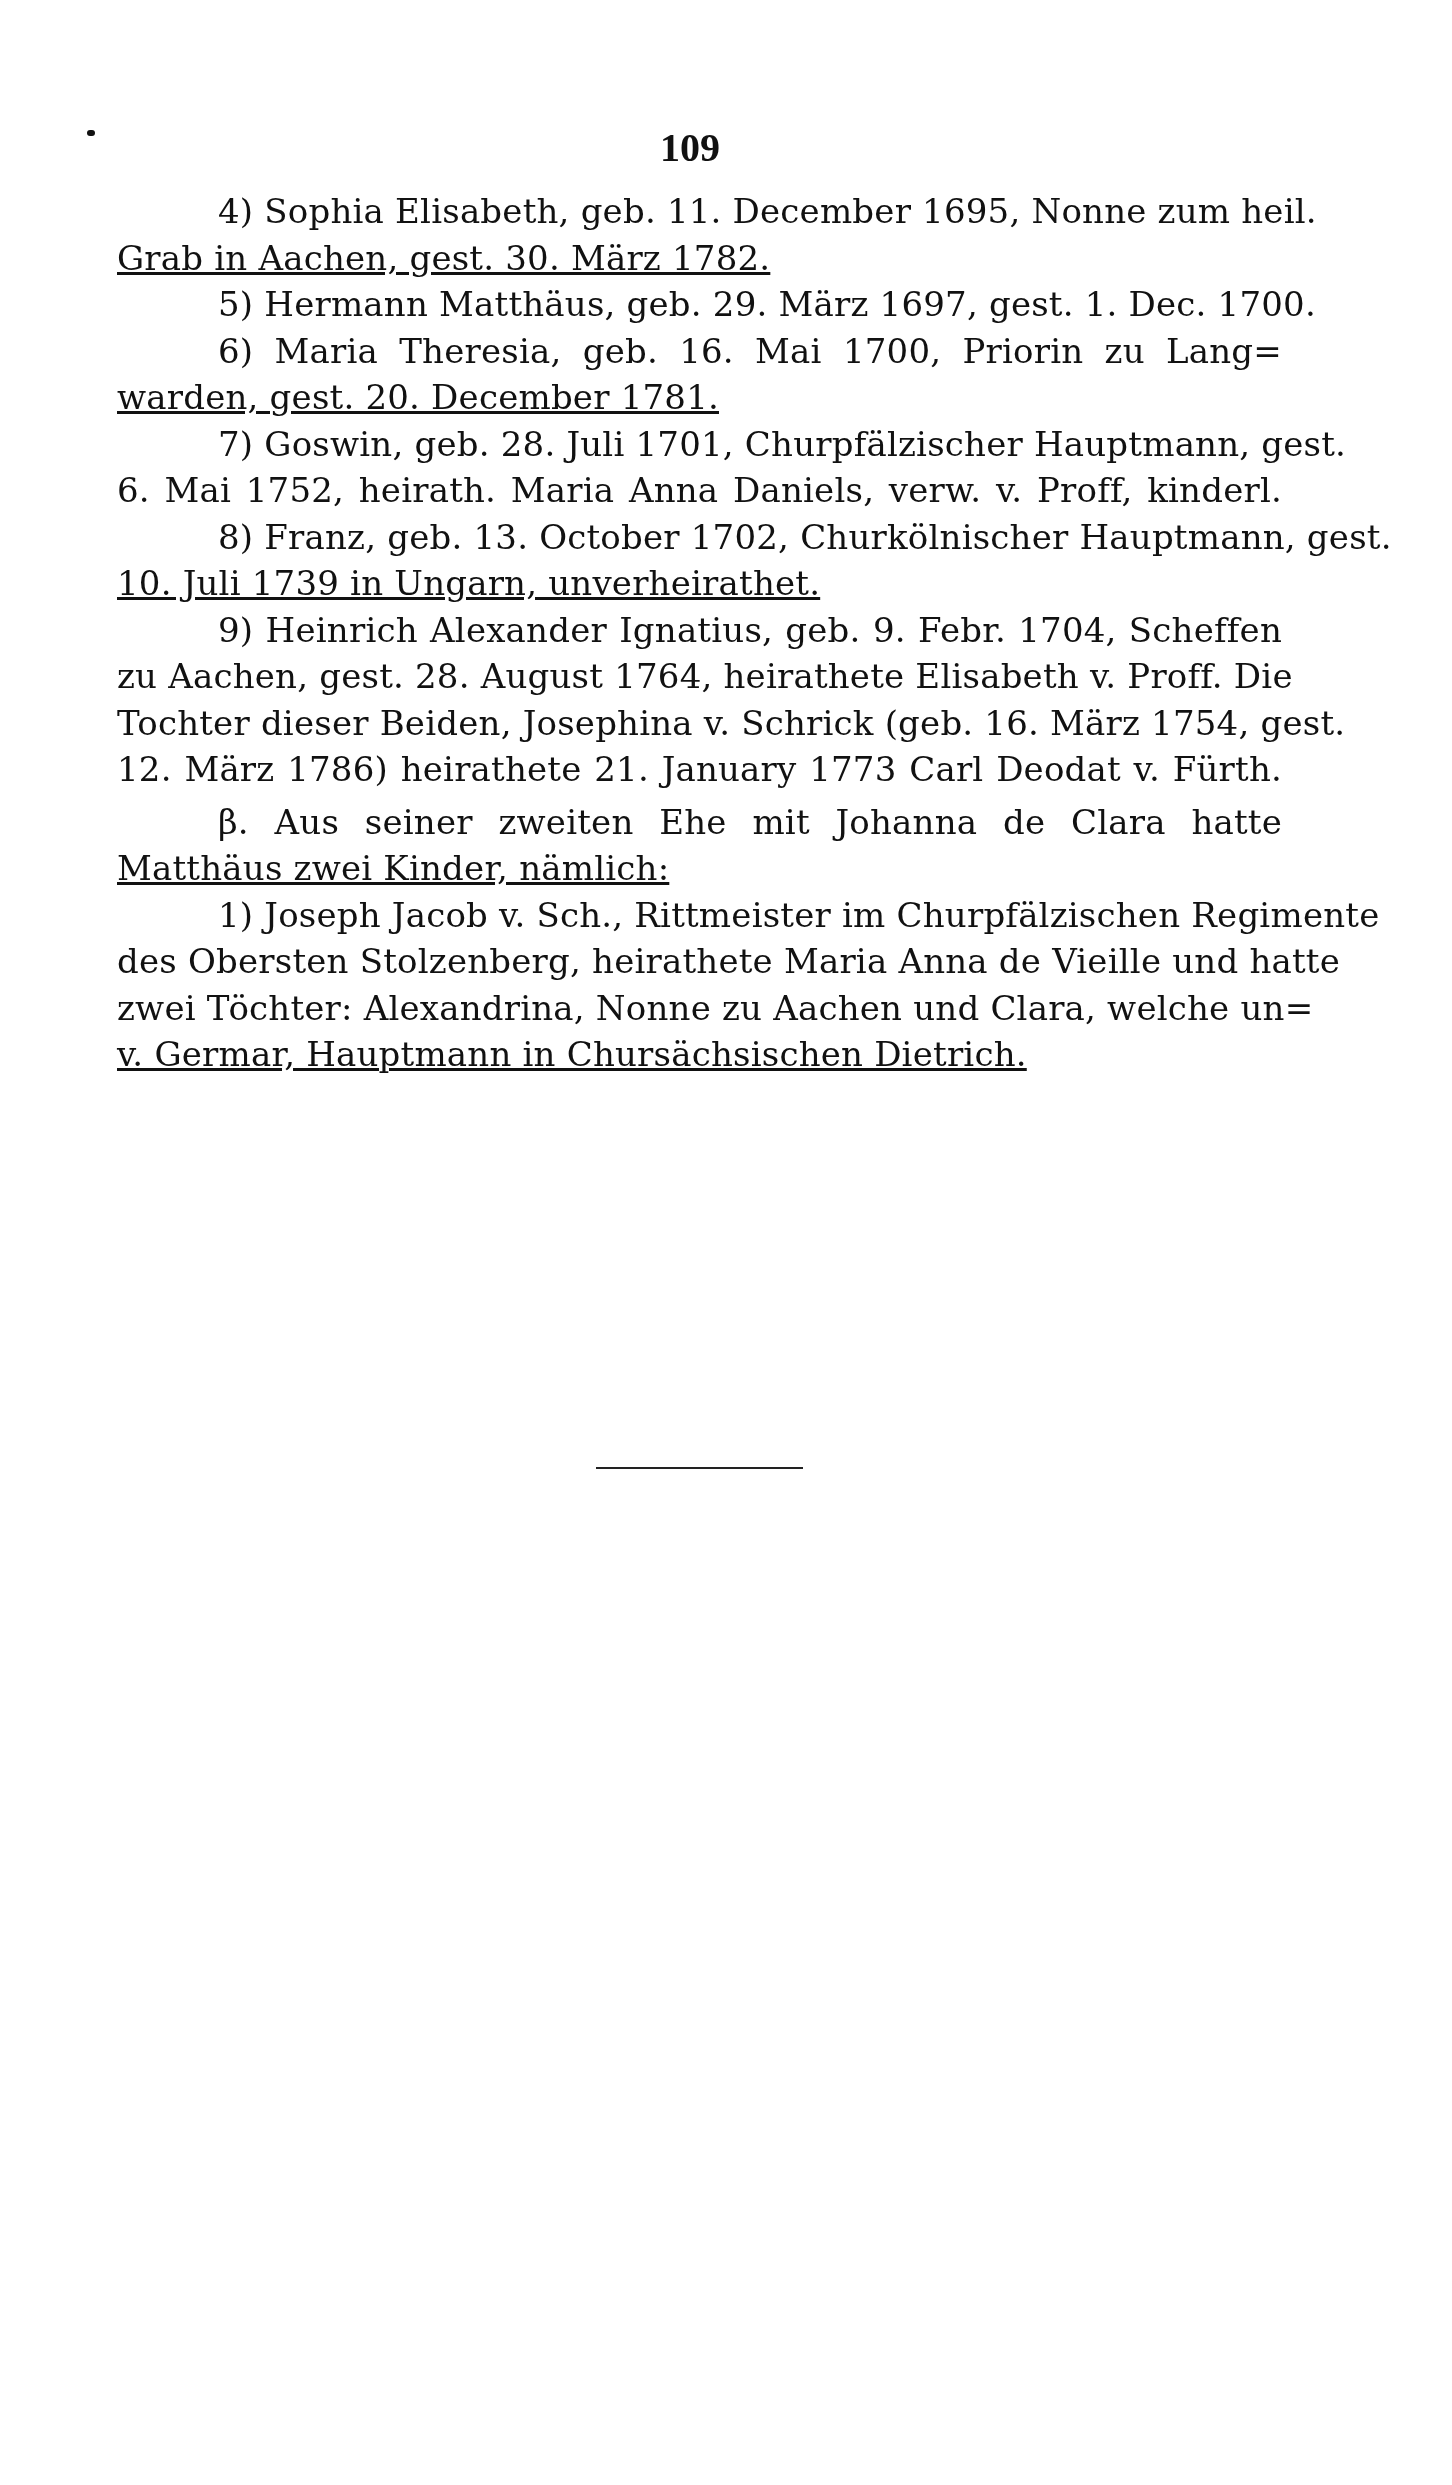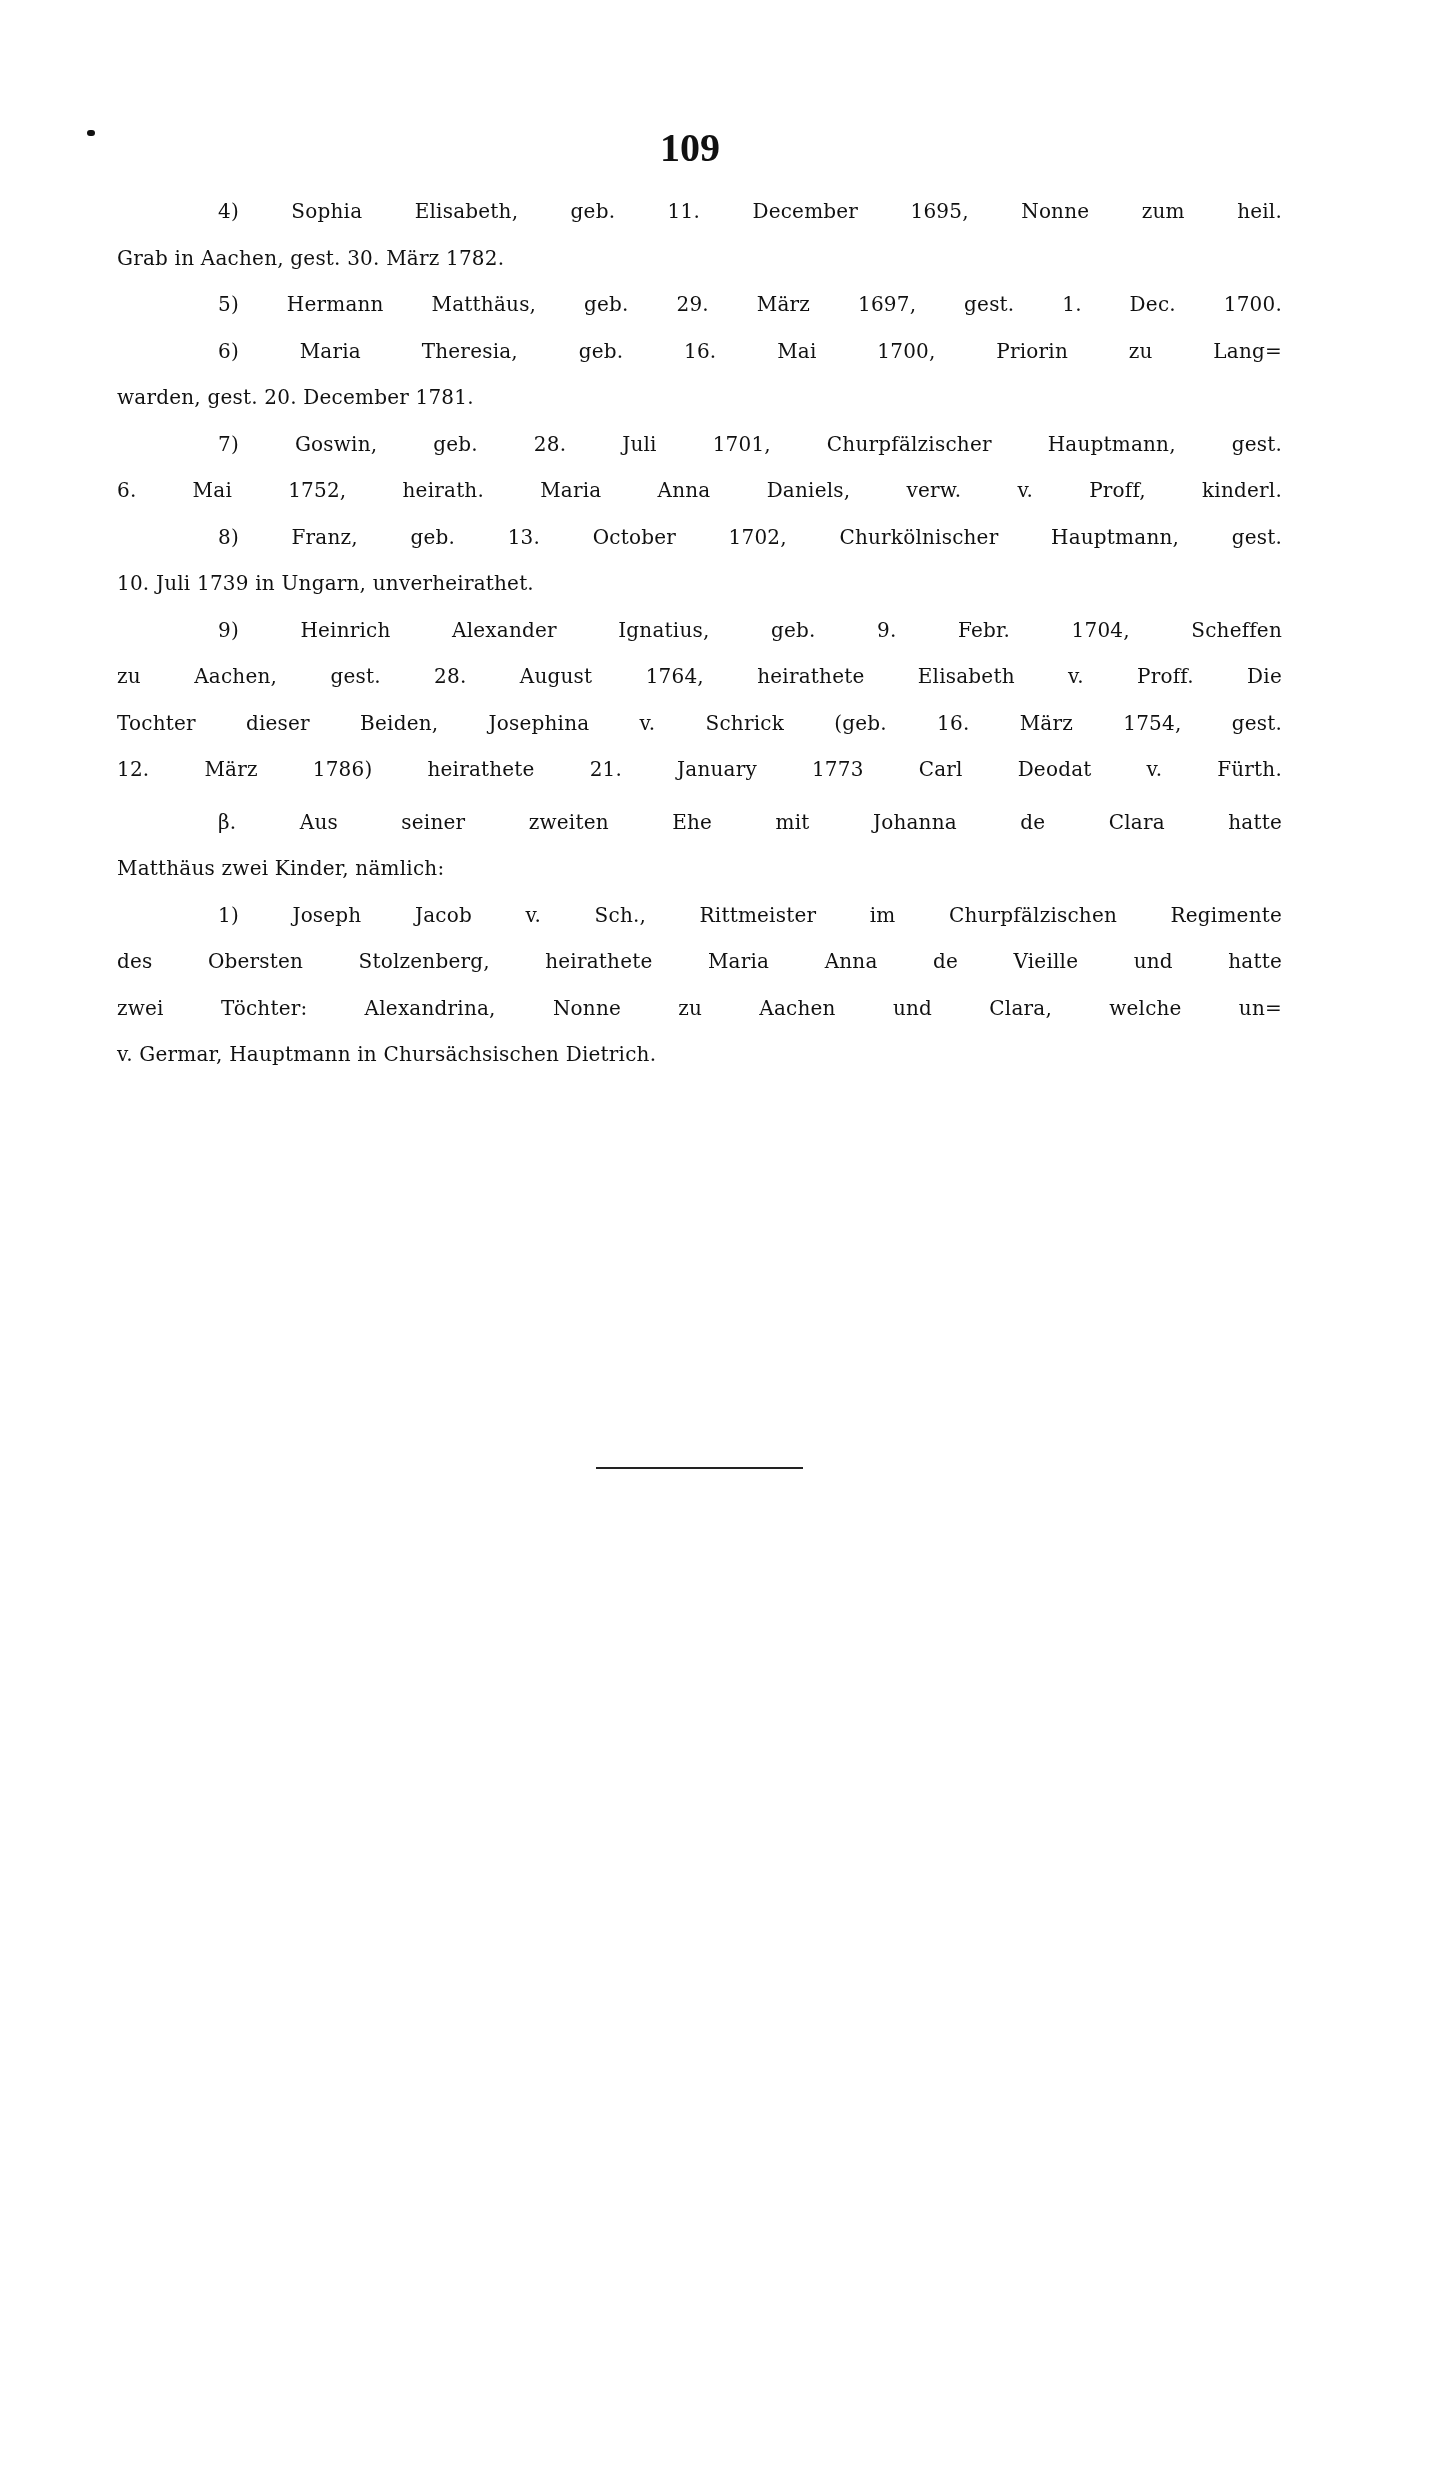--- a/index.html
+++ b/index.html
@@ -3,25 +3,25 @@
   <meta charset="utf-8">
   <style>
     html, body { margin: 0; padding: 0; background: #ffffff; }
     body { width: 1452px; height: 2485px; position: relative; overflow: hidden;
            font-family: "DejaVu Serif", serif; color: #111111; }
     .page-number { position: absolute; left: 660px; top: 92px; font-size: 40px;
                    font-family: "Liberation Serif", serif; font-weight: bold; margin-top: 32px; }
     .stray-mark { position: absolute; left: 87px; top: 130px; width: 8px; height: 6px;
                   background: #111; border-radius: 3px; }
     .text-block { position: absolute; left: 117px; top: 188px; width: 1165px; }
-    .line { height: 46.5px; line-height: 46.5px; font-size: 20px;
+    .line { height: 46.5px; line-height: 46.5px; font-size: 34px;
             white-space: nowrap; text-align: justify; text-align-last: justify;
             font-family: "DejaVu Serif", serif; letter-spacing: 0.2px; }
     .line.indent { padding-left: 101px; }
-    .line.last { text-align-last: left; }
+    .line.last { text-align-last: left; text-decoration: underline; }
     .gap { height: 6px; }
     .rule { position: absolute; left: 596px; top: 1467px; width: 207px; height: 2px;
             background: #222; }
   </style>
 </head>
 <body>
 
 <div class="stray-mark"></div>
 <div class="page-number">109</div>
 

